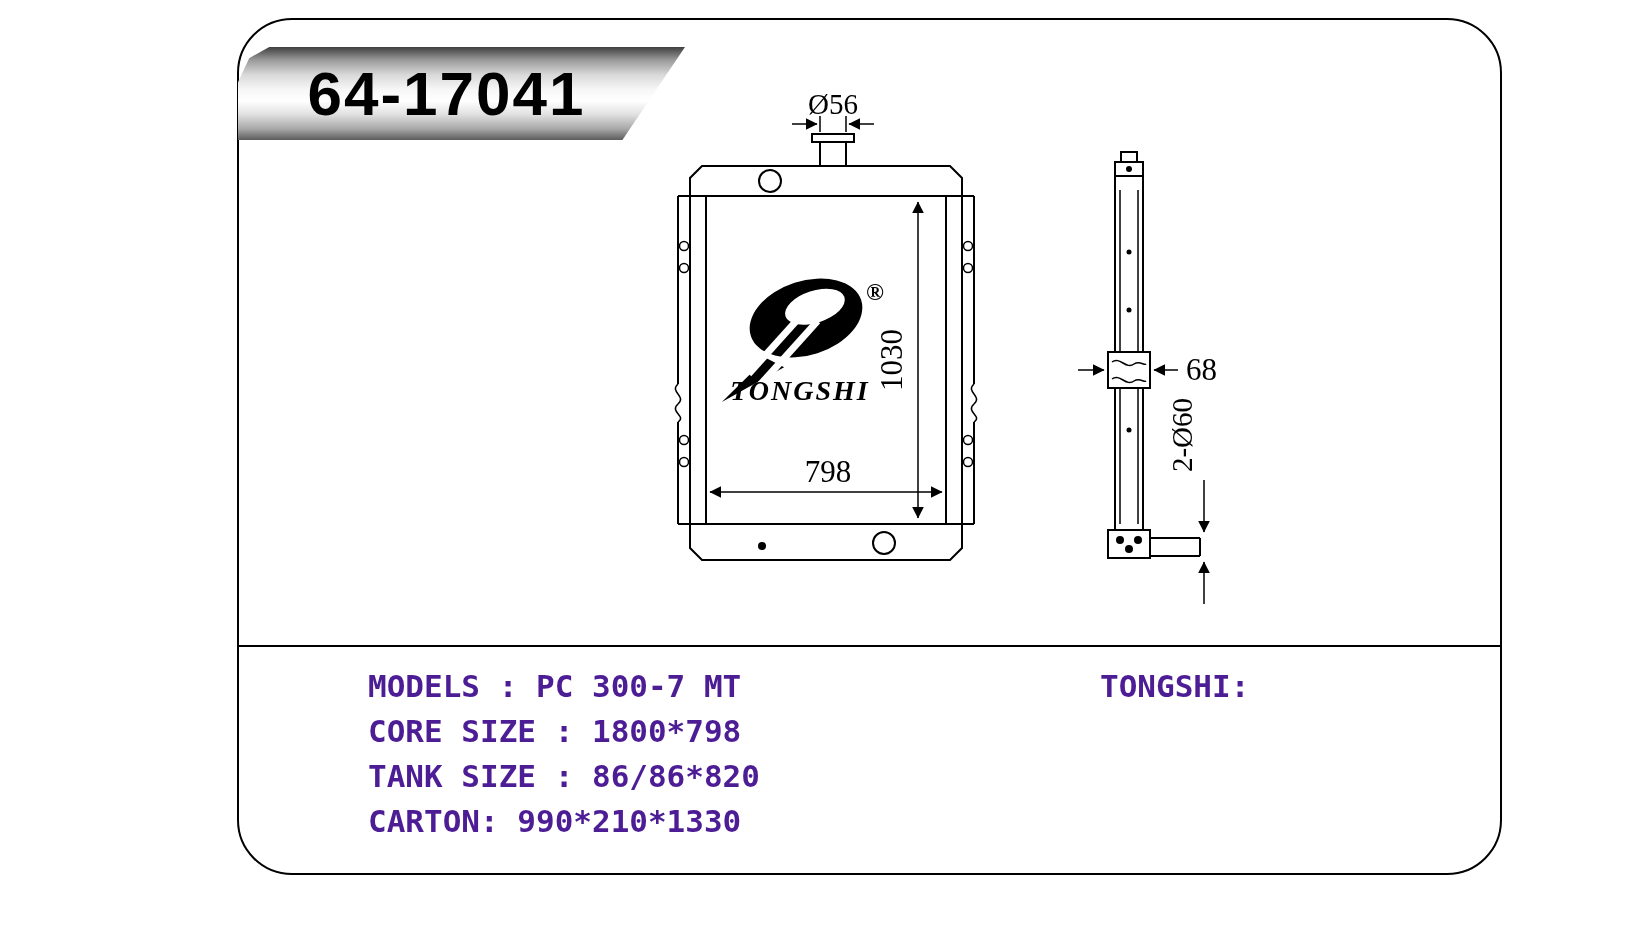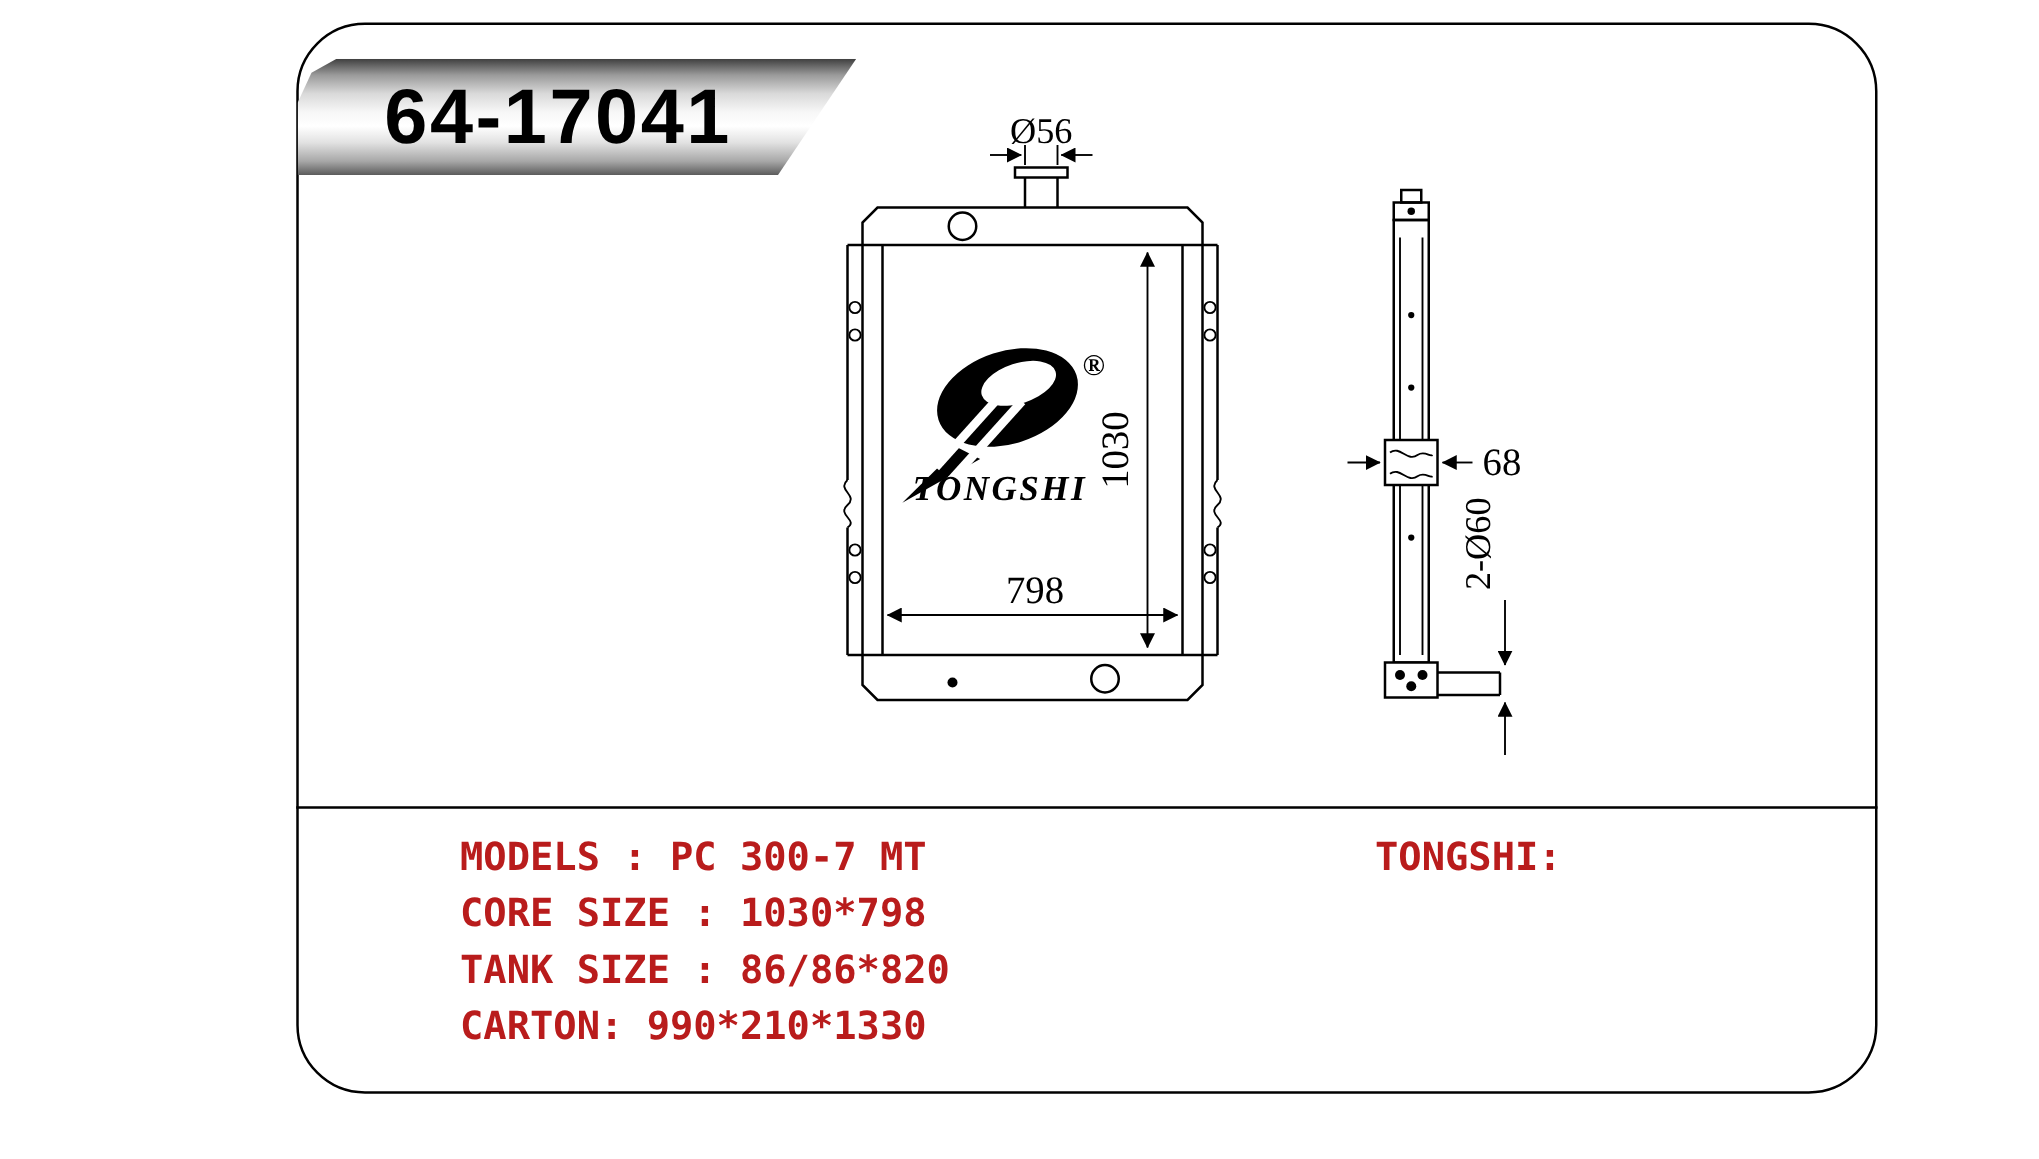--- a/index.html
+++ b/index.html
@@ -35,21 +35,21 @@
   .drawing text  { stroke:none; fill:#000; }
   .dim      { font-family:"Liberation Serif", serif; font-size:29px; }
   .dim-lg   { font-family:"Liberation Serif", serif; font-size:31px; }
   .rmark    { font-family:"Liberation Serif", serif; font-size:24px; font-weight:bold; }
   .wordmark { font-family:"Liberation Serif", serif; font-size:28px; font-weight:bold; font-style:italic; letter-spacing:2px; }
 
   .specs-left  { position:absolute; left:368px;  top:664px; }
   .specs-right { position:absolute; left:1100px; top:664px; }
   .spec-line {
     font-family:"DejaVu Sans Mono", monospace; font-weight:bold;
-    font-size:31px; line-height:45px; color:#b91c1c; white-space:pre;
+    font-size:31px; line-height:45px; color:#4c1d95; white-space:pre;
   }
 </style>
 </head>
 <body>
 
 <div>
 
   <div class="sheet-border"></div>
   <div class="section-divider"></div>
 
@@ -163,21 +163,21 @@
       <text class="dim-lg" x="1186" y="380">68</text>
 
       <text class="dim" x="1192" y="435" text-anchor="middle" transform="rotate(-90 1192 435)">2-Ø60</text>
       <line class="thin" x1="1204" y1="480" x2="1204" y2="532" marker-end="url(#arrow)"></line>
       <line class="thin" x1="1204" y1="604" x2="1204" y2="562" marker-end="url(#arrow)"></line>
     </g>
   </svg>
 
   <div class="specs-left">
     <div class="spec-line">MODELS : PC 300-7 MT</div>
-    <div class="spec-line">CORE SIZE : 1030*798</div>
+    <div class="spec-line">CORE SIZE : 1800*798</div>
     <div class="spec-line">TANK SIZE : 86/86*820</div>
     <div class="spec-line">CARTON: 990*210*1330</div>
   </div>
   <div class="specs-right">
     <div class="spec-line">TONGSHI:</div>
   </div>
 
 </div>
 
 </body></html>

